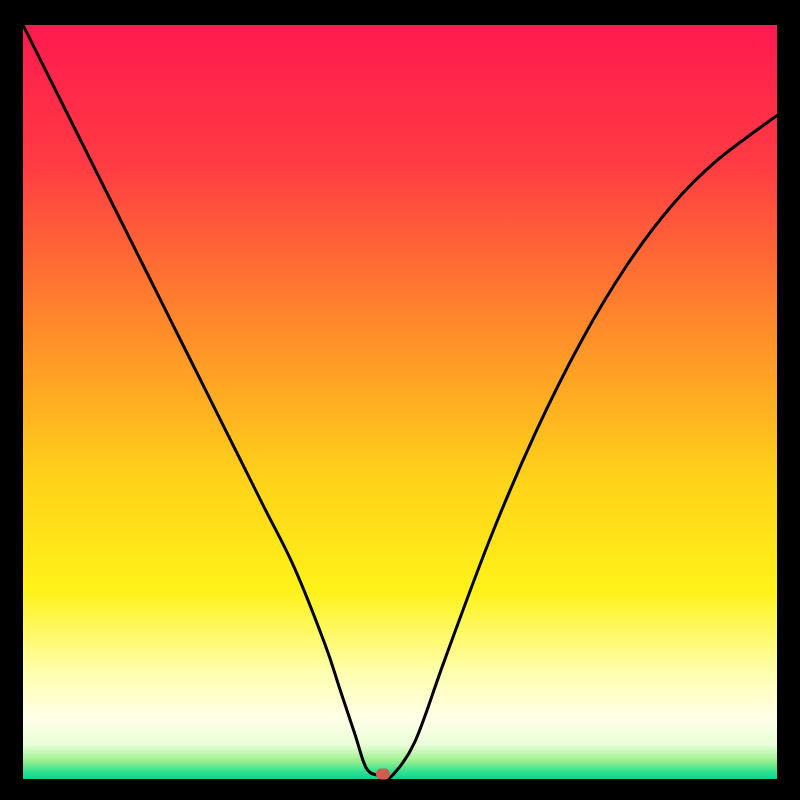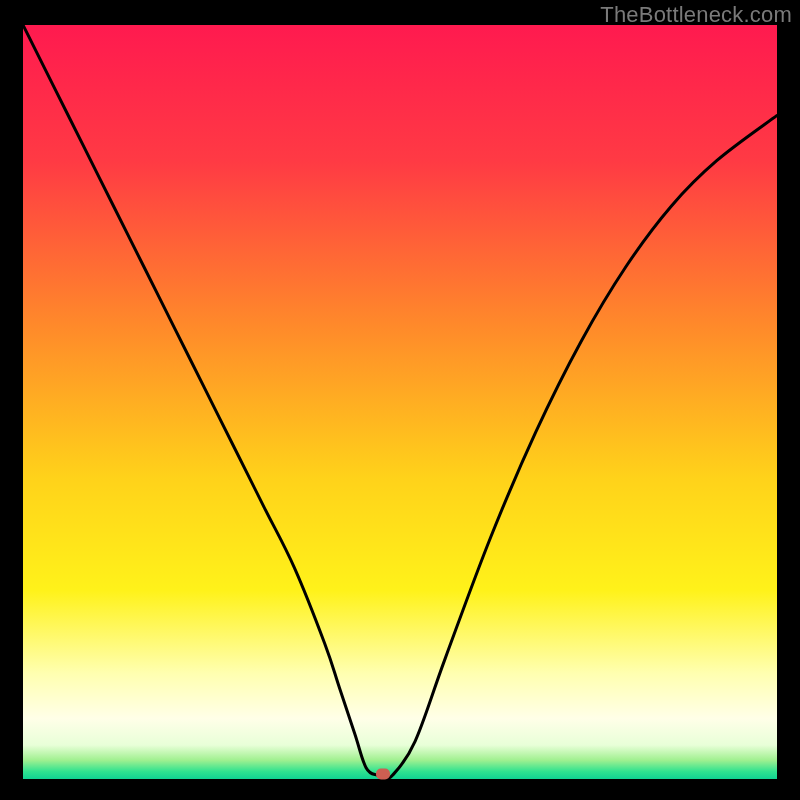--- a/index.html
+++ b/index.html
@@ -55,21 +55,20 @@
     border-radius: 5px;
     transform: translate(-50%, -50%);
     z-index: 6;
   }
 </style>
 </head>
 <body>
 
 <div class="container">
 
-  <div class="watermark">TheBottleneck.com</div>
 
   <div class="plot-area">
     <svg class="gradient-bg" viewBox="0 0 754 754" preserveAspectRatio="none">
       <defs>
         <linearGradient id="bg-grad" x1="0" y1="0" x2="0" y2="1">
             <stop offset="0%" stop-color="#ff1a4f"></stop>
             <stop offset="18%" stop-color="#ff3a44"></stop>
             <stop offset="40%" stop-color="#ff8a2a"></stop>
             <stop offset="60%" stop-color="#ffd21a"></stop>
             <stop offset="75%" stop-color="#fff21a"></stop>

